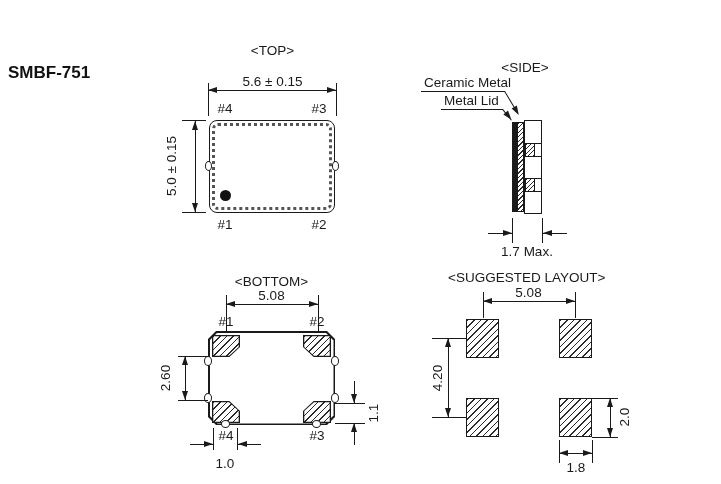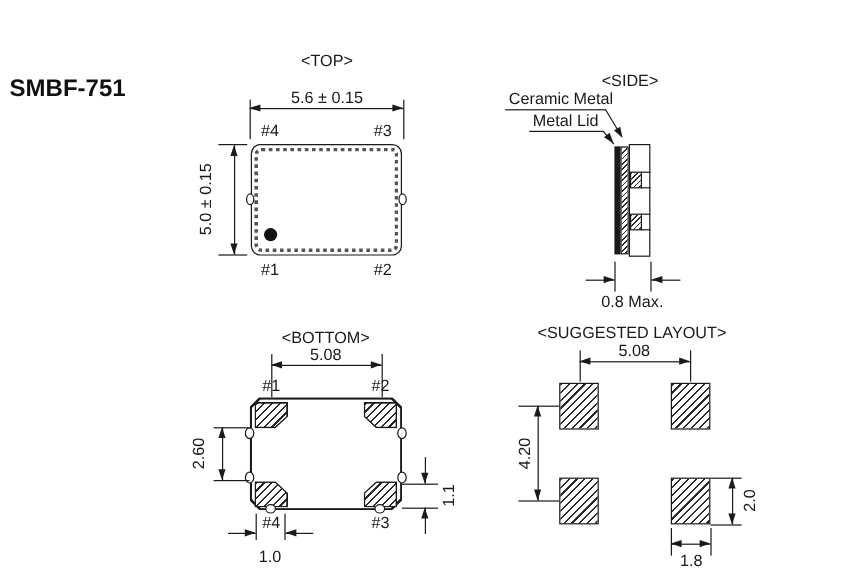--- a/index.html
+++ b/index.html
@@ -12,21 +12,21 @@
   .rot{transform:rotate(-90deg);}
   
   .arr{position:absolute;width:0;height:0;border-style:solid;}
   .arr-l{border-width:3.5px 9px 3.5px 0;border-color:transparent #1a1a1a transparent transparent;}
   .arr-r{border-width:3.5px 0 3.5px 9px;border-color:transparent transparent transparent #1a1a1a;}
   .arr-u{border-width:0 3.5px 9px 3.5px;border-color:transparent transparent #1a1a1a transparent;}
   .arr-d{border-width:9px 3.5px 0 3.5px;border-color:#1a1a1a transparent transparent transparent;}
   
   .hdr{position:absolute;left:0;top:0;width:266px;height:33px;background:#b2b2b2;color:#ffffff;
        font-size:25px;font-weight:bold;line-height:33px;padding-left:9px;box-sizing:border-box;}
-  .model{position:absolute;left:8px;top:63px;font-size:20px;font-weight:bold;color:#111;}
+  .model{position:absolute;left:8px;top:63px;font-size:17px;font-weight:bold;color:#111;}
   
   .hatch{background:repeating-linear-gradient(135deg,#2a2a2a 0,#2a2a2a 1.3px,#ffffff 1.3px,#ffffff 4.6px);}
   .hatchf{background:repeating-linear-gradient(135deg,#2a2a2a 0,#2a2a2a 1px,#ffffff 1px,#ffffff 3.2px);}
   
   .pkg-top{position:absolute;left:209px;top:120px;width:126px;height:93px;border:1.6px solid #1a1a1a;
            border-radius:8px;box-sizing:border-box;background:#fff;}
   .seam{position:absolute;inset:2px;border:3px dotted #555;border-radius:6px;}
   .brand{position:absolute;left:0;right:0;top:24px;text-align:center;font-size:25px;letter-spacing:1px;color:#111;}
   .dot{position:absolute;left:220px;top:190px;width:11px;height:11px;border-radius:50%;background:#111;}
   .notch{position:absolute;background:#fff;border:1.2px solid #1a1a1a;border-radius:50%;box-sizing:border-box;}
@@ -106,21 +106,21 @@
     <div class="ln" style="left:534px;top:191px;width:8px;height:1px;"></div>
     <div class="abs hatchf" style="left:525px;top:143px;width:10px;height:14px;border:1px solid #1a1a1a;box-sizing:border-box;"></div>
     <div class="abs hatchf" style="left:525px;top:178px;width:10px;height:14px;border:1px solid #1a1a1a;box-sizing:border-box;"></div>
 
     <div class="ln" style="left:512px;top:218px;width:1px;height:25px;"></div>
     <div class="ln" style="left:542px;top:218px;width:1px;height:25px;"></div>
     <div class="ln" style="left:488px;top:233px;width:24px;height:1px;"></div>
     <div class="arr arr-r" style="left:503px;top:229.5px;"></div>
     <div class="ln" style="left:543px;top:233px;width:24px;height:1px;"></div>
     <div class="arr arr-l" style="left:543px;top:229.5px;"></div>
-    <div class="txt ctr" style="left:495px;top:245px;width:64px;">0.8 Max.</div>
+    <div class="txt ctr" style="left:495px;top:245px;width:64px;">1.7 Max.</div>
   </div>
 
   <div>
     <div class="txt ctr" style="left:229px;top:275px;width:85px;">&lt;BOTTOM&gt;</div>
     <div class="txt ctr" style="left:229px;top:289px;width:85px;">5.08</div>
 
     <div class="ln" style="left:226px;top:304px;width:92px;height:1px;"></div>
     <div class="arr arr-l" style="left:226px;top:301px;"></div>
     <div class="arr arr-r" style="left:309px;top:301px;"></div>
     <div class="ln" style="left:226px;top:295px;width:1px;height:36px;"></div>

